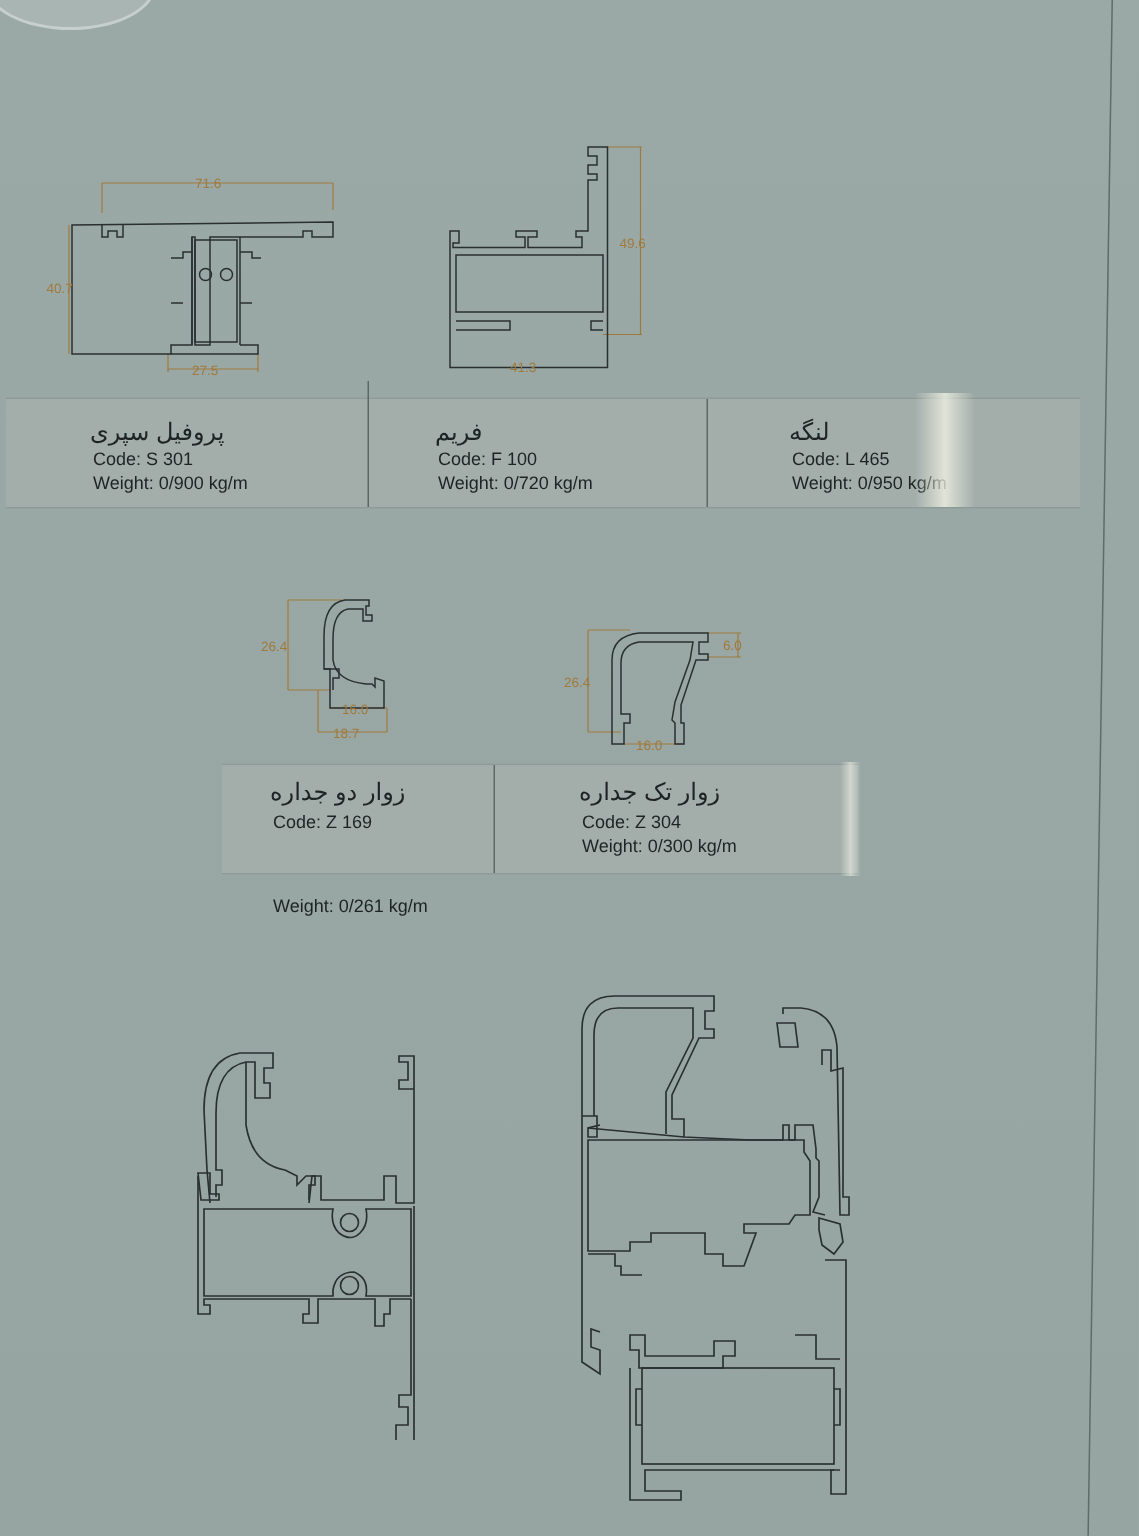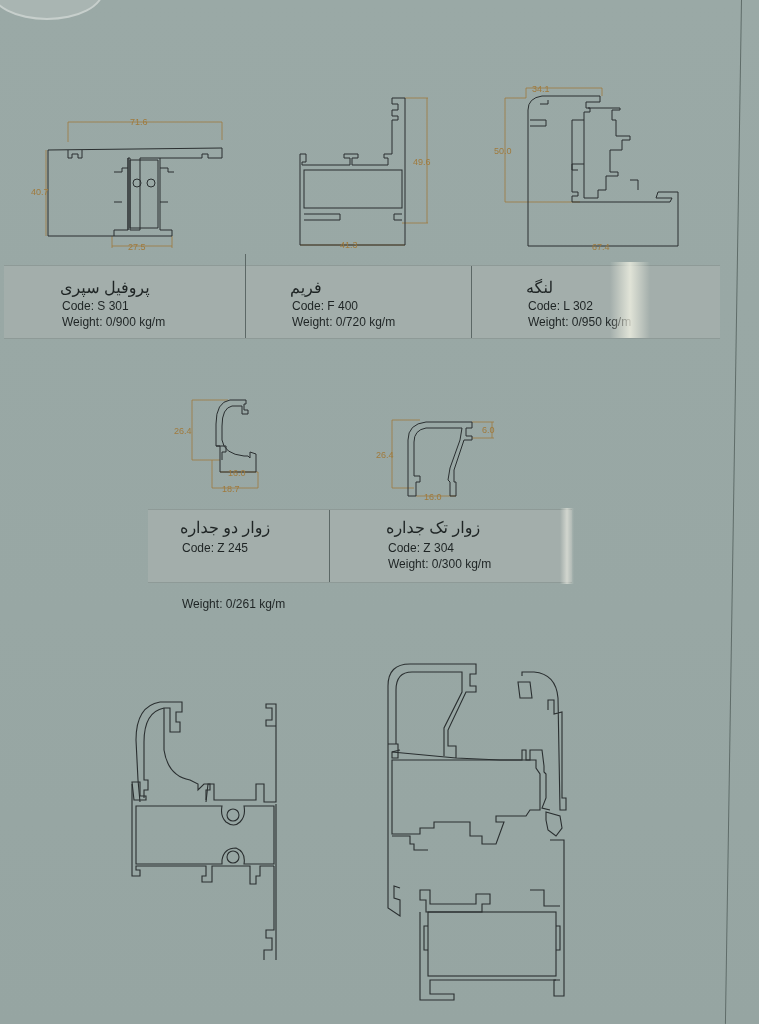--- a/index.html
+++ b/index.html
@@ -57,62 +57,43 @@
         <line x1="20" y1="155" x2="125" y2="155"></line>
       </g>
       <path d="M112 8 L125 8 L125 155 L20 155 L20 64 L26 64 L26 72 L22 72 L22 75 L70 75 L70 68 L64 68 L64 64 L78 64 L78 68 L72 68 L72 75 L108 75 L108 68 L104 68 L104 64 L112 64 L112 30 L118 30 L118 26 L112 26 L112 20 L118 20 L118 14 L112 14 Z"></path>
       <rect x="24" y="80" width="98" height="38"></rect>
       <path d="M24 124 L60 124 L60 130 L42 130 L24 130 M122 124 L114 124 L114 130 L122 130"></path>
       <text class="dim" x="133" y="75" stroke="none">49.6</text>
       <text class="dim" x="60" y="158" stroke="none">41.3</text>
     </svg>
   </div>
 
-  <div class="drawing" style="left:480px;top:80px;">
-    <svg width="220" height="180" viewBox="0 0 220 180" fill="none" stroke="#2a2f30" stroke-width="1">
-      <g stroke="#a07a3c" stroke-width="0.8">
-        <line x1="46" y1="8" x2="122" y2="8"></line>
-          <line x1="46" y1="8" x2="46" y2="18"></line>
-          <line x1="122" y1="8" x2="122" y2="16"></line>
-        <line x1="25" y1="18" x2="46" y2="18"></line>
-          <line x1="25" y1="18" x2="25" y2="122"></line>
-          <line x1="25" y1="122" x2="100" y2="122"></line>
-      </g>
-      <path d="M48 46 L48 30 Q48 18 62 16 L120 16 L120 22 L106 22 L106 28 L110 28 L110 32 L104 32 L104 118 L118 118 L118 110 L126 110 L126 96 L138 96 L138 92 L130 92 L130 70 L142 70 L142 60 L150 60 L150 56 L136 56 L136 40 L132 40 L132 30 L140 30 L140 28 L108 28"></path>
-      <path d="M48 46 L48 166 L198 166 L198 112 L178 112 L176 118 L192 118 L190 122 L92 122 L92 116 L98 116 L98 112 L92 112 L92 40 L104 40"></path>
-      <path d="M50 40 L66 40 L66 46 L50 46 M60 24 L68 24 L68 20"></path>
-      <path d="M150 100 L158 100 L158 110 M104 84 L92 84 L92 90 L98 90"></path>
-      <text class="dim" x="52" y="12" stroke="none">34.1</text>
-      <text class="dim" x="14" y="74" stroke="none">50.0</text>
-      <text class="dim" x="112" y="170" stroke="none">67.4</text>
-    </svg>
-  </div>
 
   <div class="band" style="left:4px;top:265px;width:716px;height:72px;">
     <div class="cell" style="left:56px;width:180px;">
       <div style="position:absolute;left:0;top:12px;width:140px;text-align:left;">
         <span class="fa">پروفیل سپری</span>
       </div>
       <div class="code" style="position:absolute;left:2px;top:32px;">Code: S 301</div>
       <div class="weight" style="position:absolute;left:2px;top:48px;white-space:nowrap;">Weight: 0/900 kg/m</div>
     </div>
     <div class="divider" style="left:241px;top:-12px;"></div>
     <div class="cell" style="left:286px;width:180px;">
       <div style="position:absolute;left:0;top:12px;">
         <span class="fa">فریم</span>
       </div>
-      <div class="code" style="position:absolute;left:2px;top:32px;">Code: F 400</div>
+      <div class="code" style="position:absolute;left:2px;top:32px;">Code: F 100</div>
       <div class="weight" style="position:absolute;left:2px;top:48px;white-space:nowrap;">Weight: 0/720 kg/m</div>
     </div>
     <div class="divider" style="left:467px;"></div>
     <div class="cell" style="left:522px;width:180px;">
       <div style="position:absolute;left:0;top:12px;">
         <span class="fa">لنگه</span>
       </div>
-      <div class="code" style="position:absolute;left:2px;top:32px;">Code: L 302</div>
+      <div class="code" style="position:absolute;left:2px;top:32px;">Code: L 465</div>
       <div class="weight" style="position:absolute;left:2px;top:48px;white-space:nowrap;">Weight: 0/950 kg/m</div>
     </div>
   </div>
   <div class="glare"></div>
 
   <div class="drawing" style="left:170px;top:390px;">
     <svg width="110" height="110" viewBox="0 0 110 110" fill="none" stroke="#2a2f30" stroke-width="1">
       <g stroke="#a07a3c" stroke-width="0.8">
         <line x1="22" y1="10" x2="58" y2="10"></line>
           <line x1="22" y1="10" x2="22" y2="70"></line>
@@ -146,21 +127,21 @@
       <text class="dim" x="122" y="33" stroke="none">6.0</text>
       <text class="dim" x="64" y="100" stroke="none">16.0</text>
     </svg>
   </div>
 
   <div class="band" style="left:148px;top:509px;width:424px;height:72px;">
     <div class="cell" style="left:32px;width:150px;">
       <div style="position:absolute;left:0;top:8px;">
         <span class="fa">زوار دو جداره</span>
       </div>
-      <div class="code" style="position:absolute;left:2px;top:30px;">Code: Z 245</div>
+      <div class="code" style="position:absolute;left:2px;top:30px;">Code: Z 169</div>
       <div class="weight" style="position:absolute;left:2px;top:46px;white-space:nowrap;margin-top:40px;">Weight: 0/261 kg/m</div>
     </div>
     <div class="divider" style="left:181px;"></div>
     <div class="cell" style="left:238px;width:170px;">
       <div style="position:absolute;left:0;top:8px;">
         <span class="fa">زوار تک جداره</span>
       </div>
       <div class="code" style="position:absolute;left:2px;top:30px;">Code: Z 304</div>
       <div class="weight" style="position:absolute;left:2px;top:46px;white-space:nowrap;">Weight: 0/300 kg/m</div>
     </div>

